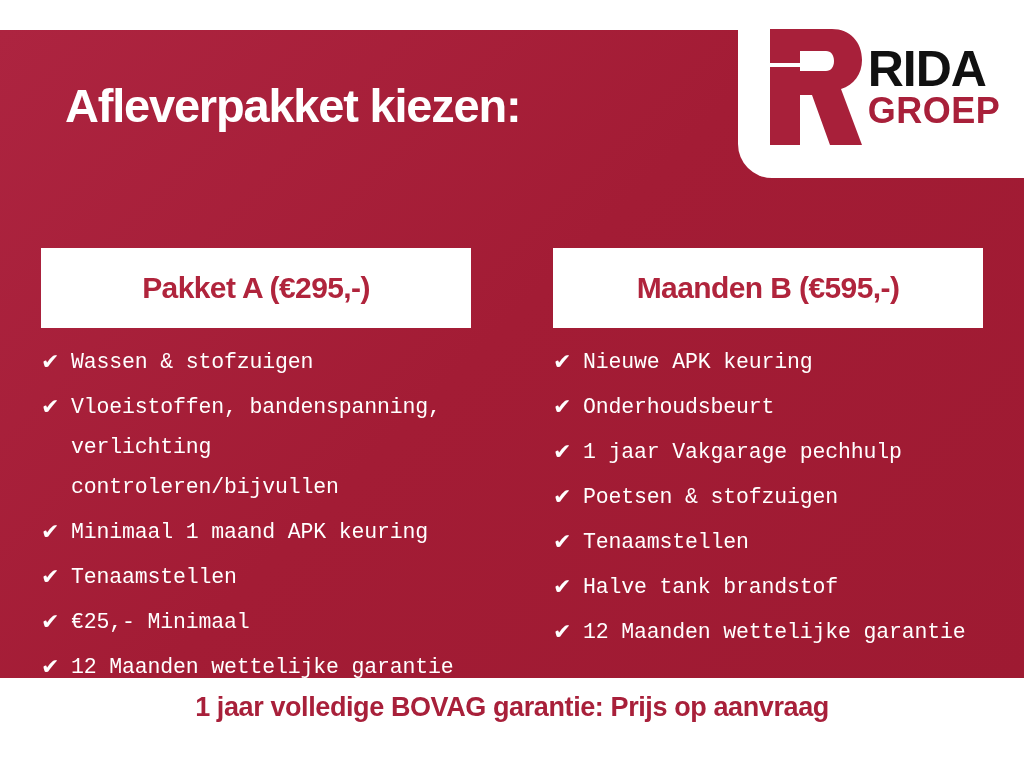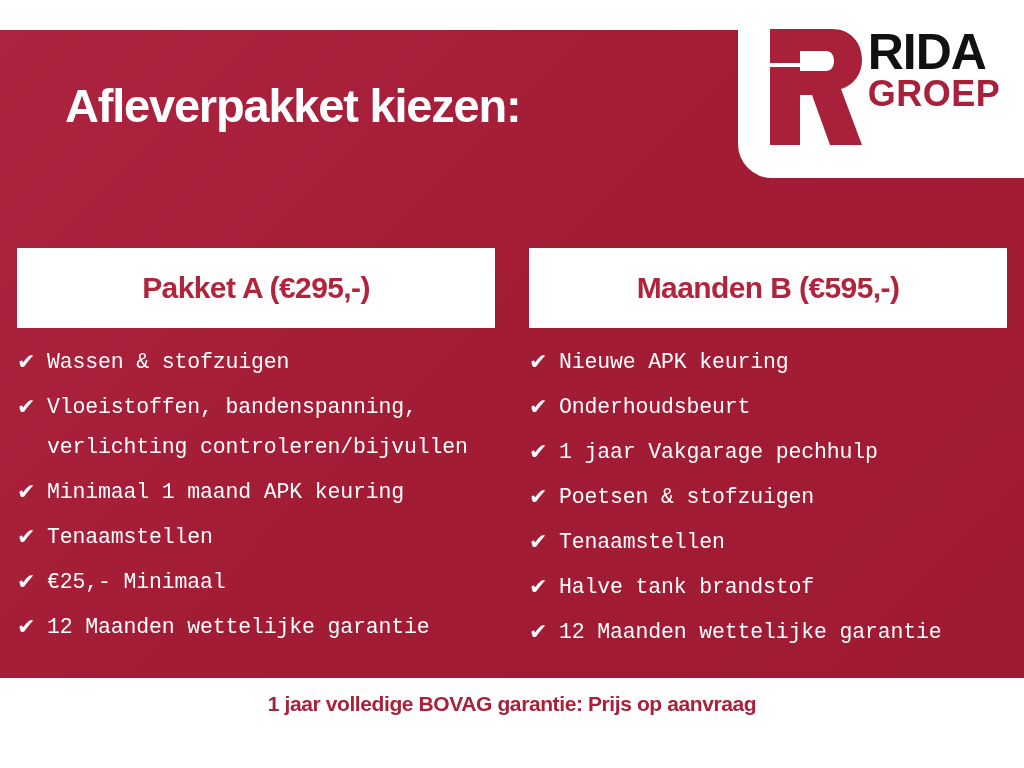--- a/index.html
+++ b/index.html
@@ -42,21 +42,21 @@
     border-bottom-left-radius: 34px;
     display: flex;
     align-items: center;
     justify-content: center;
     padding-left: 8px;
     z-index: 5;
   }
 
   .logo-inner {
     display: flex;
-    align-items: flex-start;
+    align-items: center;
     gap: 6px;
     transform: translateY(-2px);
   }
 
   .logo-mark { width: 92px; height: 116px; display: block; flex: 0 0 auto; }
 
   .logo-words { display: flex; flex-direction: column; line-height: 0.92; }
 
   .logo-rida {
     font-family: "Liberation Sans", sans-serif;
@@ -93,21 +93,21 @@
   
   .columns {
     position: absolute;
     left: 0;
     top: 248px;
     width: 1024px;
     display: flex;
     z-index: 4;
   }
 
-  .column { width: 512px; padding: 0 17px; }
+  .column { width: 512px; padding: 0 41px; }
 
   .pkg-header {
     background: #ffffff;
     height: 80px;
     display: flex;
     align-items: center;
     justify-content: center;
     text-align: center;
   }
 
@@ -159,21 +159,21 @@
     display: flex;
     align-items: flex-start;
     justify-content: center;
     padding-top: 14px;
     z-index: 6;
   }
 
   .bottom-banner-text {
     font-family: "Liberation Sans", sans-serif;
     font-weight: bold;
-    font-size: 21px;
+    font-size: 27px;
     letter-spacing: -0.4px;
     color: #A8203A;
     white-space: nowrap;
   }
 </style>
 </head>
 <body>
 
 <div id="slide">
 

